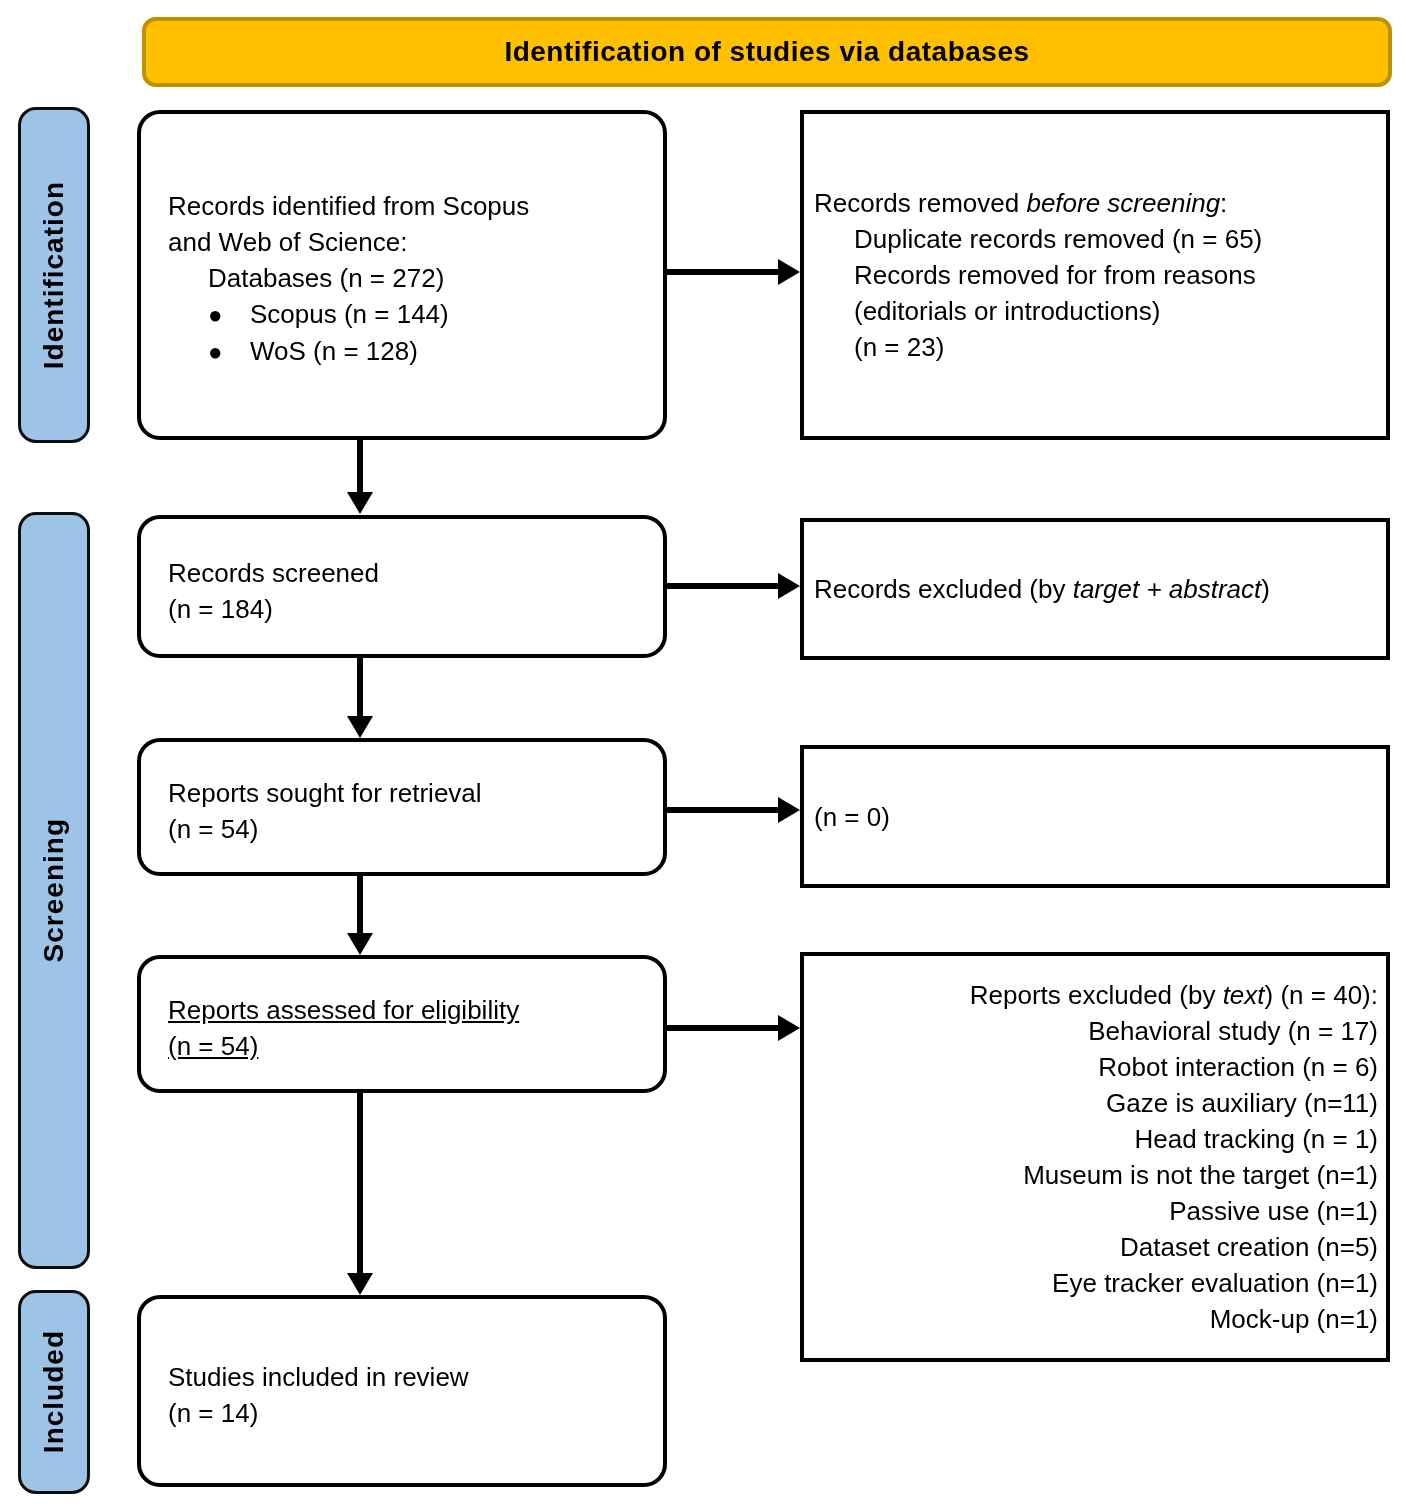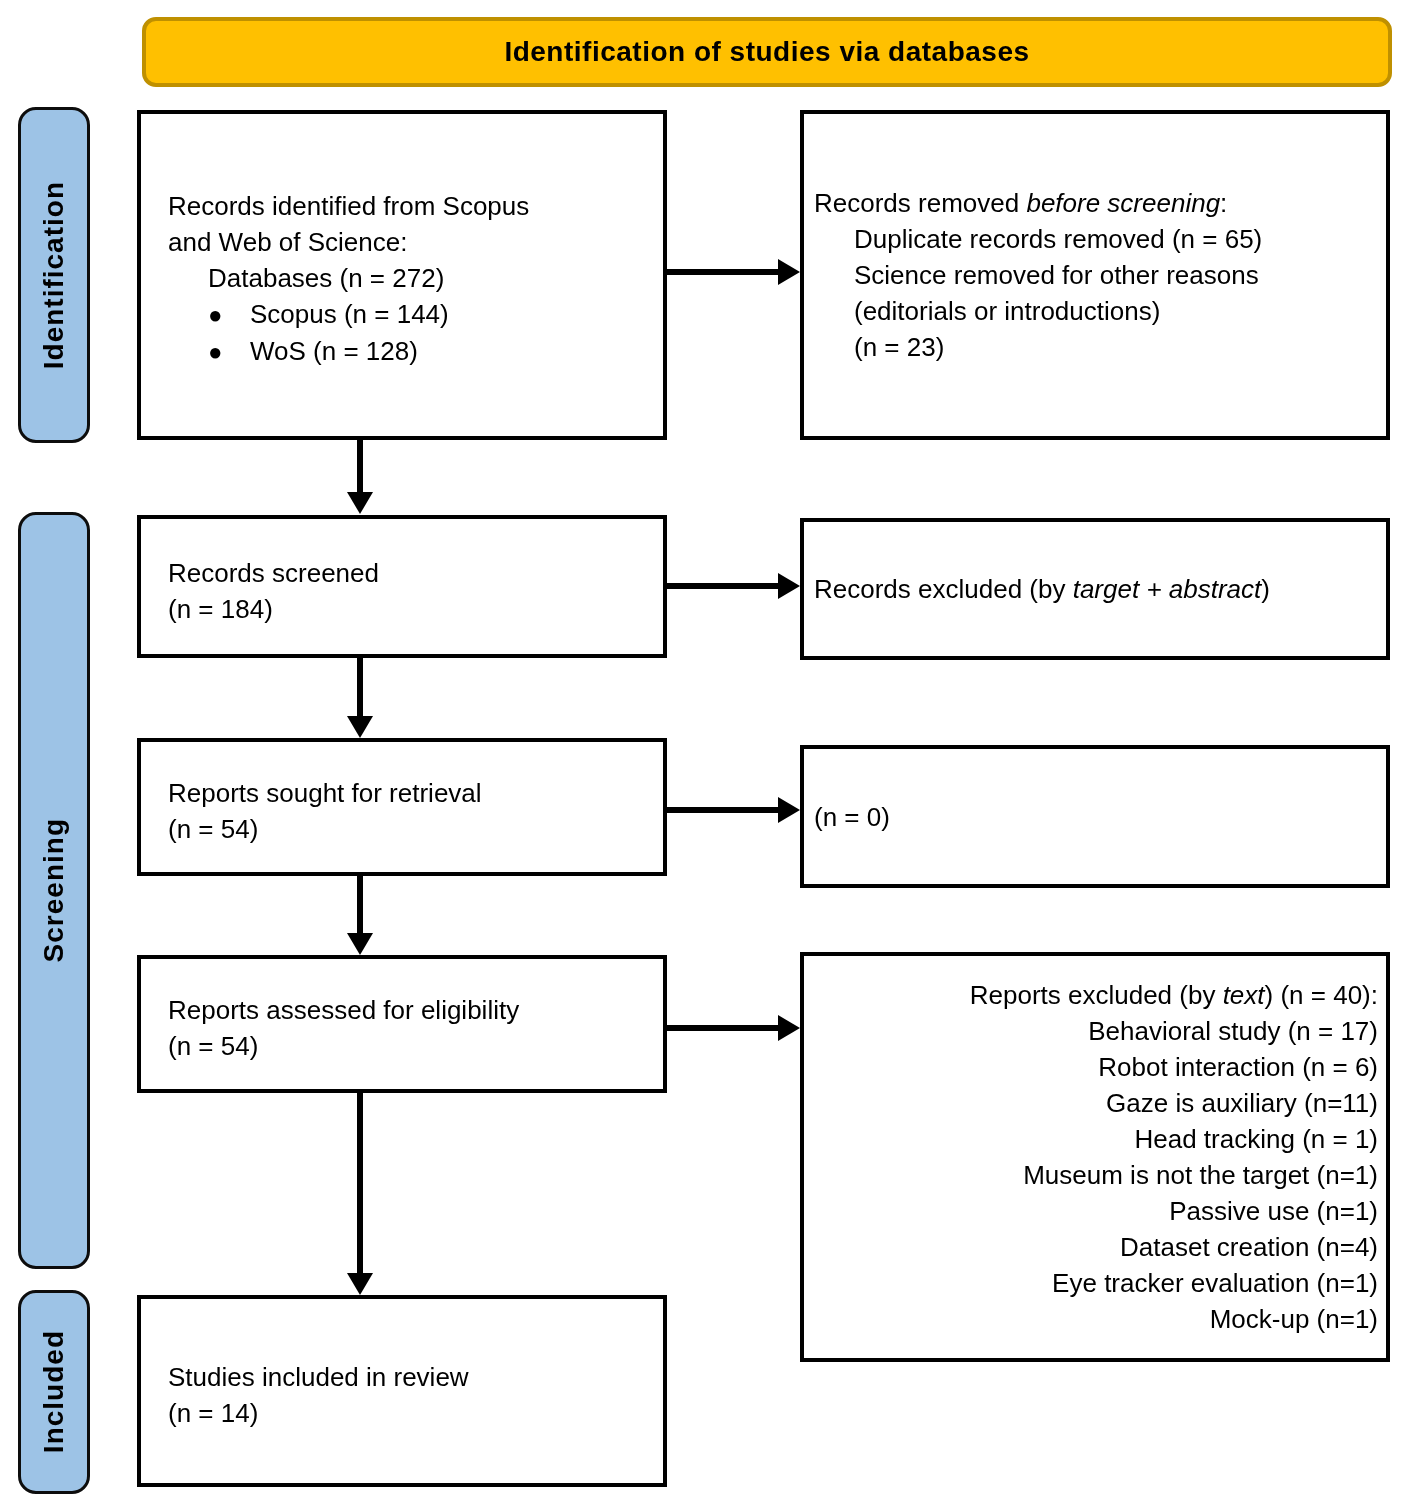--- a/index.html
+++ b/index.html
@@ -33,29 +33,29 @@
   #stage-screening      { top:512px; height:757px; }
   #stage-included       { top:1290px; height:204px; }
 
   
   .box {
     position:absolute; background:#fff;
     border:4px solid var(--box-border,#000);
     display:flex; flex-direction:column; justify-content:center;
     font-size:26px; line-height:36px;
   }
-  .box.leftcol  { left:137px; width:530px; padding:16px 8px 8px 27px; }
+  .box.leftcol  { left:137px; width:530px; padding:16px 8px 8px 27px;border-radius:23px; }
   .box.rightcol { left:800px; width:590px; padding:8px 8px 8px 10px; }
   #b1 { top:110px;  height:330px; }
   #r1 { top:110px;  height:330px; }
   #b2 { top:515px;  height:143px; }
   #r2 { top:518px;  height:142px; }
   #b3 { top:738px;  height:138px; }
   #r3 { top:745px;  height:143px; }
-  #b4 { top:955px;  height:138px; }
+  #b4 { top:955px;  height:138px;text-decoration:underline; }
   #r4 { top:952px;  height:410px;text-align:right; }
   #b5 { top:1295px; height:192px; }
 
   .line { white-space:nowrap; }
   .line.ind1 { padding-left:40px; }
   .line .dot { display:inline-block; width:42px; font-size:24px; }
 
   
   .arrow-down { position:absolute; width:26px; display:flex; flex-direction:column; align-items:center; }
   .arrow-down .shaft { width:6px; flex:1; background:var(--arrow,#000); }
@@ -95,21 +95,21 @@
   <div class="box leftcol" id="b1">
       <div class="line ind0"><span>Records identified from Scopus</span></div>
       <div class="line ind0"><span>and Web of Science:</span></div>
       <div class="line ind1"><span>Databases (n = 272)</span></div>
       <div class="line ind1"><span class="dot">●</span><span>Scopus (n = 144)</span></div>
       <div class="line ind1"><span class="dot">●</span><span>WoS (n = 128)</span></div>
     </div>
   <div class="box rightcol" id="r1">
       <div class="line ind0"><span>Records removed </span><i>before screening</i><span>:</span></div>
       <div class="line ind1"><span>Duplicate records removed (n = 65)</span></div>
-      <div class="line ind1"><span>Science removed for other reasons</span></div>
+      <div class="line ind1"><span>Records removed for from reasons</span></div>
       <div class="line ind1"><span>(editorials or introductions)</span></div>
       <div class="line ind1"><span>(n = 23)</span></div>
     </div>
   <div class="box leftcol" id="b2">
       <div class="line ind0"><span>Records screened</span></div>
       <div class="line ind0"><span>(n = 184)</span></div>
     </div>
   <div class="box rightcol" id="r2">
       <div class="line ind0"><span>Records excluded (by </span><i>target + abstract</i><span>)</span></div>
     </div>
@@ -125,21 +125,21 @@
       <div class="line ind0"><span>(n = 54)</span></div>
     </div>
   <div class="box rightcol" id="r4">
       <div class="line ind0"><span>Reports excluded (by </span><i>text</i><span>) (n = 40):</span></div>
       <div class="line ind1"><span>Behavioral study (n = 17)</span></div>
       <div class="line ind1"><span>Robot interaction (n = 6)</span></div>
       <div class="line ind1"><span>Gaze is auxiliary (n=11)</span></div>
       <div class="line ind1"><span>Head tracking (n = 1)</span></div>
       <div class="line ind1"><span>Museum is not the target (n=1)</span></div>
       <div class="line ind1"><span>Passive use (n=1)</span></div>
-      <div class="line ind1"><span>Dataset creation (n=4)</span></div>
+      <div class="line ind1"><span>Dataset creation (n=5)</span></div>
       <div class="line ind1"><span>Eye tracker evaluation (n=1)</span></div>
       <div class="line ind1"><span>Mock-up (n=1)</span></div>
     </div>
   <div class="box leftcol" id="b5">
       <div class="line ind0"><span>Studies included in review</span></div>
       <div class="line ind0"><span>(n = 14)</span></div>
     </div>
 
   <div class="arrow-down" id="v1">
       <div class="shaft"></div>

